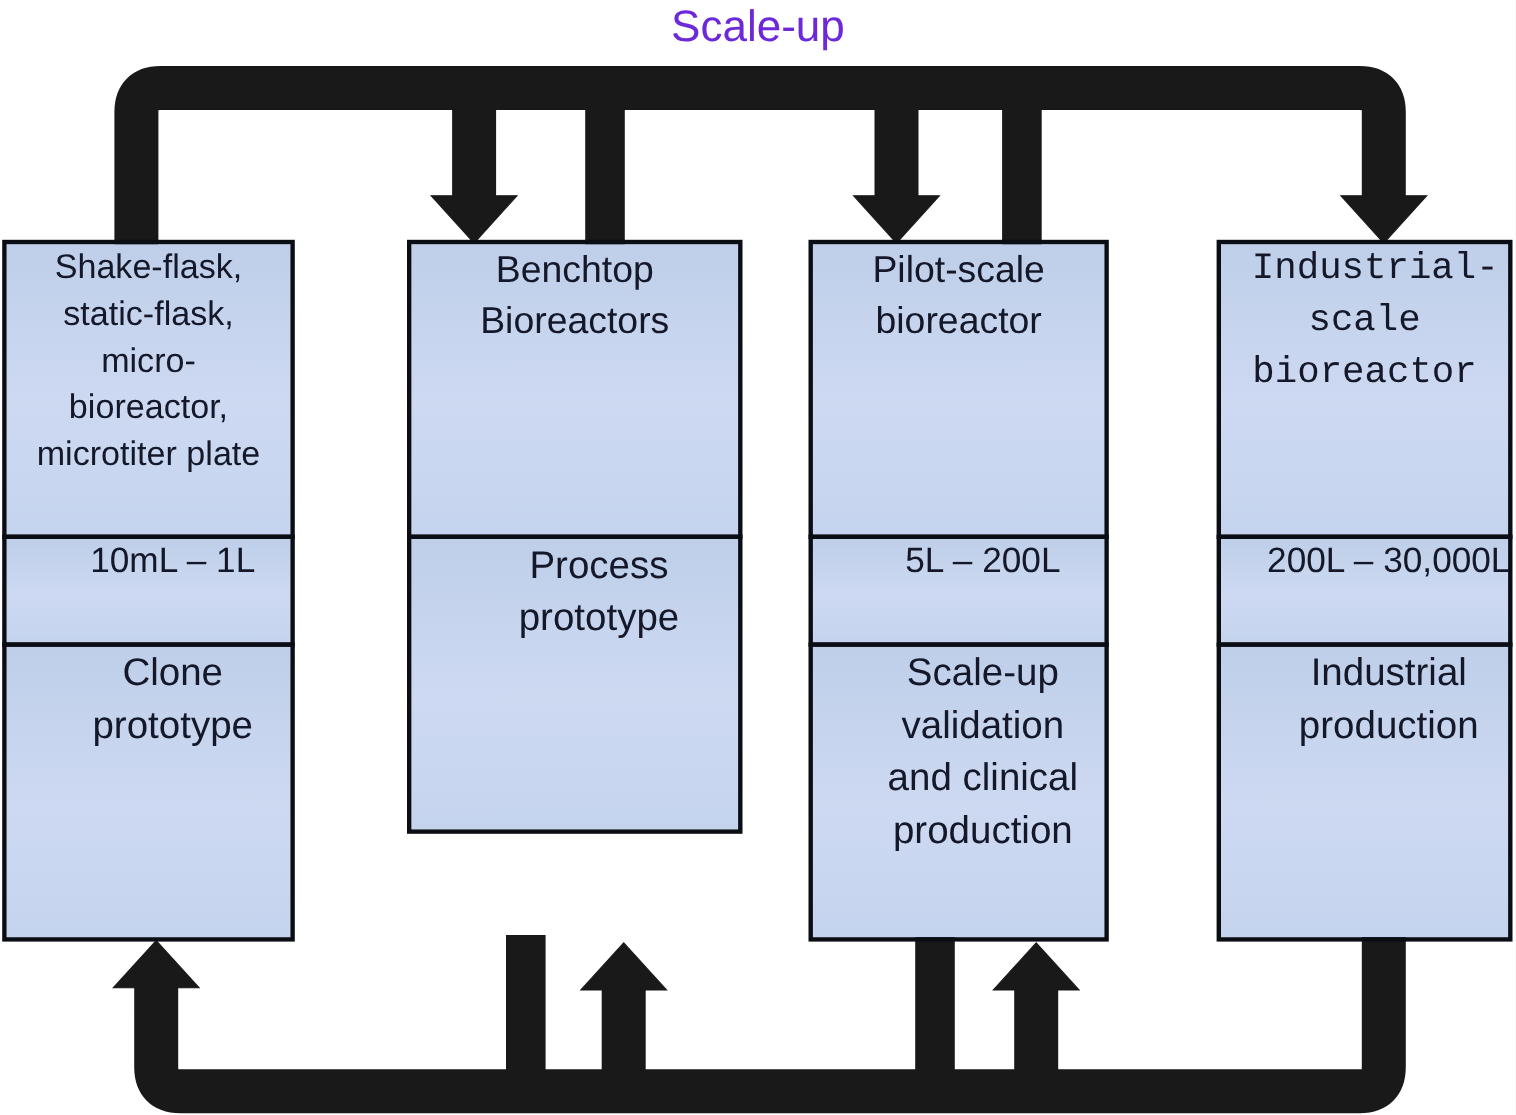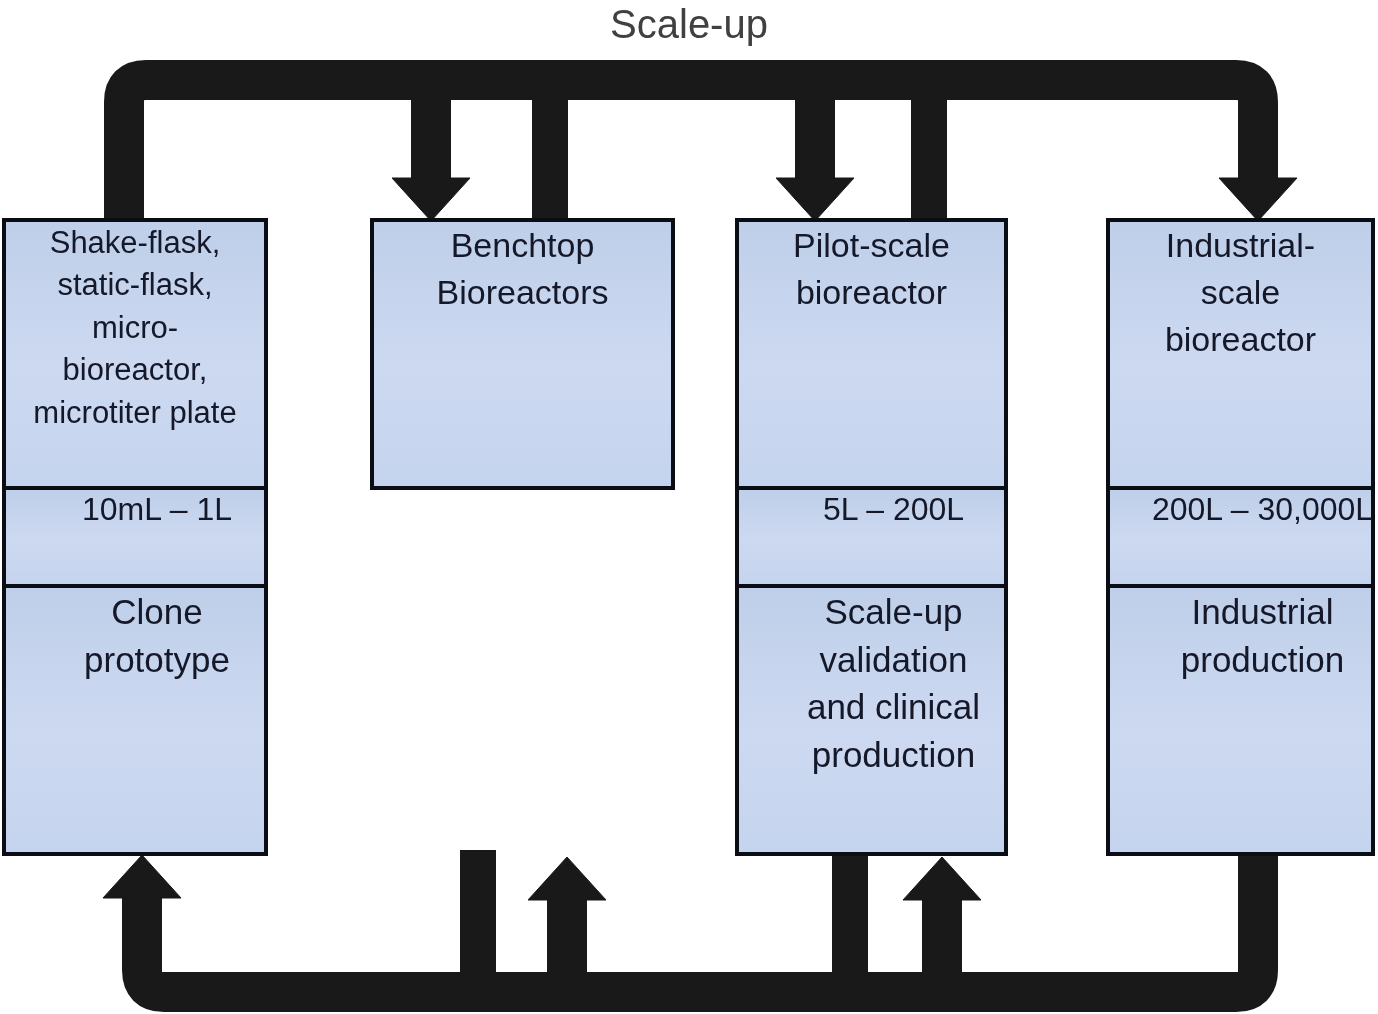--- a/index.html
+++ b/index.html
@@ -12,40 +12,40 @@
   html,body{margin:0;padding:0;background:#e8e8e8;}
   #canvas{
     position:relative; width:1378px; height:1014px; background:var(--bg);
     overflow:hidden;
     font-family:"Liberation Sans","DejaVu Sans",sans-serif;
     color:var(--text);
   }
   #flow-svg{position:absolute;left:0;top:0;z-index:1;}
   .diagram-title{
     position:absolute; left:0; top:1px; width:100%; z-index:3;
-    text-align:center; font-size:40px; line-height:46px; color:#404040;
+    text-align:center; font-size:40px; line-height:46px; color:#6d28d9;
     letter-spacing:0px;
   }
   .column{position:absolute; top:218px; z-index:2;}
   .cell{
     box-sizing:border-box;
     border:4px solid var(--box-border);
     background:linear-gradient(180deg,var(--box-fill-a) 0%,var(--box-fill-b) 55%,var(--box-fill-c) 100%);
     display:flex; justify-content:center;
     text-align:center;
   }
   .cell + .cell{margin-top:-4px;padding-left:44px;}
   .cell.r1{height:272px;}
   .cell.r2{height:102px;}
   .cell.r3{height:272px;}
   .equipment{font-size:34px; line-height:1.38; max-width:235px;}
   .volume{font-size:32px; line-height:1.2; white-space:nowrap;}
   .purpose{font-size:35px; line-height:1.36; max-width:220px;}
   .col-1 .equipment{font-size:31px; line-height:1.37; max-width:225px;}
-  .col-4 .equipment{max-width:205px;}
+  .col-4 .equipment{max-width:205px;font-family:Liberation Mono, monospace;}
   .col-3 .purpose{max-width:205px;}
   .col-1{left:2px;   width:266px;}
   .col-2{left:370px; width:305px;}
   .col-3{left:735px; width:273px;}
   .col-4{left:1106px;width:269px;}
 </style>
 </head>
 <body>
 
 <div id="canvas">
@@ -90,20 +90,23 @@
     </div>
     <div class="cell r3">
       <div class="purpose">Clone prototype</div>
     </div>
   </div>
 
   <div class="column col-2">
     <div class="cell r1">
       <div class="equipment">Benchtop Bioreactors</div>
     </div>
+    <div class="cell r3">
+      <div class="purpose">Process prototype</div>
+    </div>
   </div>
 
   <div class="column col-3">
     <div class="cell r1">
       <div class="equipment">Pilot-scale bioreactor</div>
     </div>
     <div class="cell r2">
       <div class="volume">5L – 200L</div>
     </div>
     <div class="cell r3">

